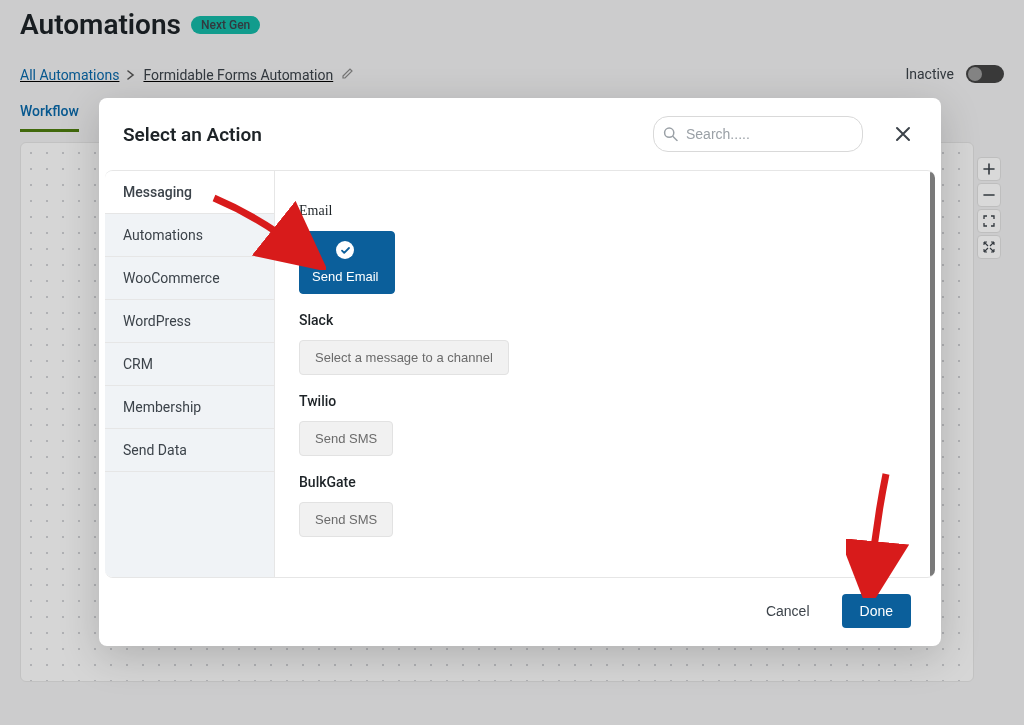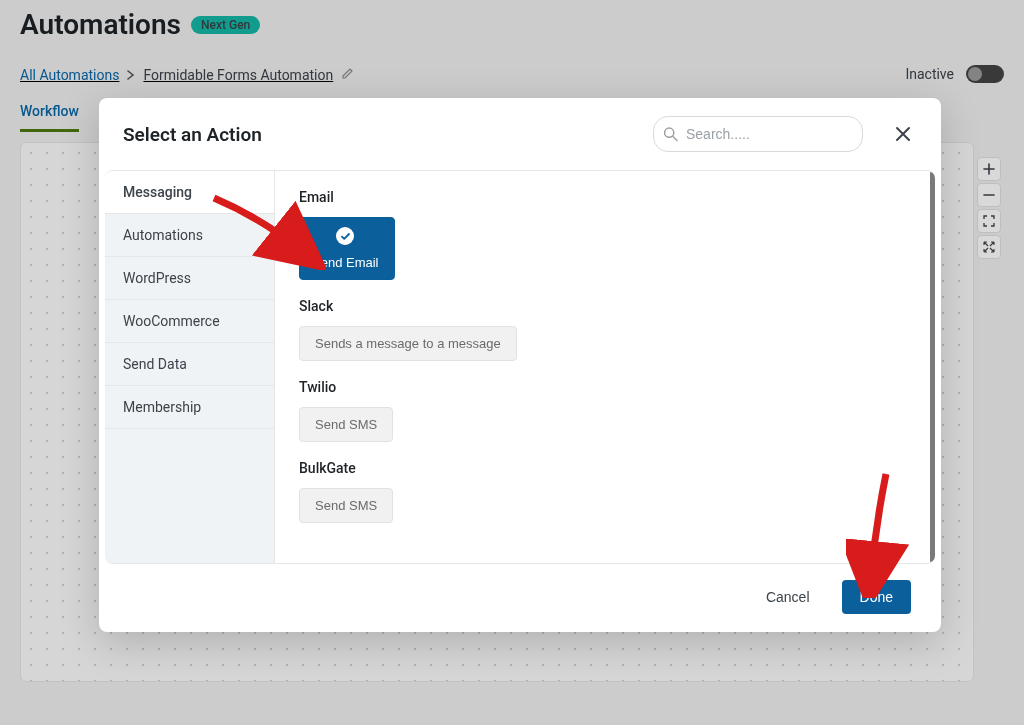--- a/index.html
+++ b/index.html
@@ -224,21 +224,21 @@
   .action-panel {
     flex: 1;
     padding: 16px 24px 22px 24px;
   }
   .group-head {
     font-size: 14px;
     color: #1d2327;
     font-weight: 500;
     margin-bottom: 12px;
   }
-  .group-head:first-child { margin-top: 2px; }
+  .group-head:first-child { margin-top: 16px; font-family: Liberation Serif, serif; }
   .action-row {
     display: flex;
     gap: 16px;
     margin-bottom: 18px;
   }
   .action-btn {
     background: #f1f1f1;
     border: 1px solid #e2e2e2;
     border-radius: 4px;
     padding: 9px 15px;
@@ -373,42 +373,43 @@
         <svg width="16" height="16" viewBox="0 0 16 16">
             <path d="M2 2 L14 14 M14 2 L2 14" stroke="#3c434a" stroke-width="2" stroke-linecap="round"></path>
           </svg>
       </div>
     </div>
 
     <div class="modal-body">
       <div class="cat-list">
         <div class="cat-item active">Messaging</div>
         <div class="cat-item">Automations</div>
+        <div class="cat-item">WooCommerce</div>
         <div class="cat-item">WordPress</div>
-        <div class="cat-item">WooCommerce</div>
+        <div class="cat-item">CRM</div>
+        <div class="cat-item">Membership</div>
         <div class="cat-item">Send Data</div>
-        <div class="cat-item">Membership</div>
       </div>
 
       <div class="action-panel">
         <div class="group-head">Email</div>
         <div class="action-row">
           <button class="action-btn selected">
             <span class="check-circ">
               <svg width="11" height="11" viewBox="0 0 11 11">
                   <path d="M2 5.6 L4.2 7.8 L9 3" stroke="#0b5f9b" stroke-width="1.8" fill="none" stroke-linecap="round" stroke-linejoin="round"></path>
                 </svg>
             </span>
             <span>Send Email</span>
           </button>
         </div>
 
         <div class="group-head">Slack</div>
         <div class="action-row">
-          <button class="action-btn">Sends a message to a message</button>
+          <button class="action-btn">Select a message to a channel</button>
         </div>
 
         <div class="group-head">Twilio</div>
         <div class="action-row">
           <button class="action-btn">Send SMS</button>
         </div>
 
         <div class="group-head">BulkGate</div>
         <div class="action-row">
           <button class="action-btn">Send SMS</button>

